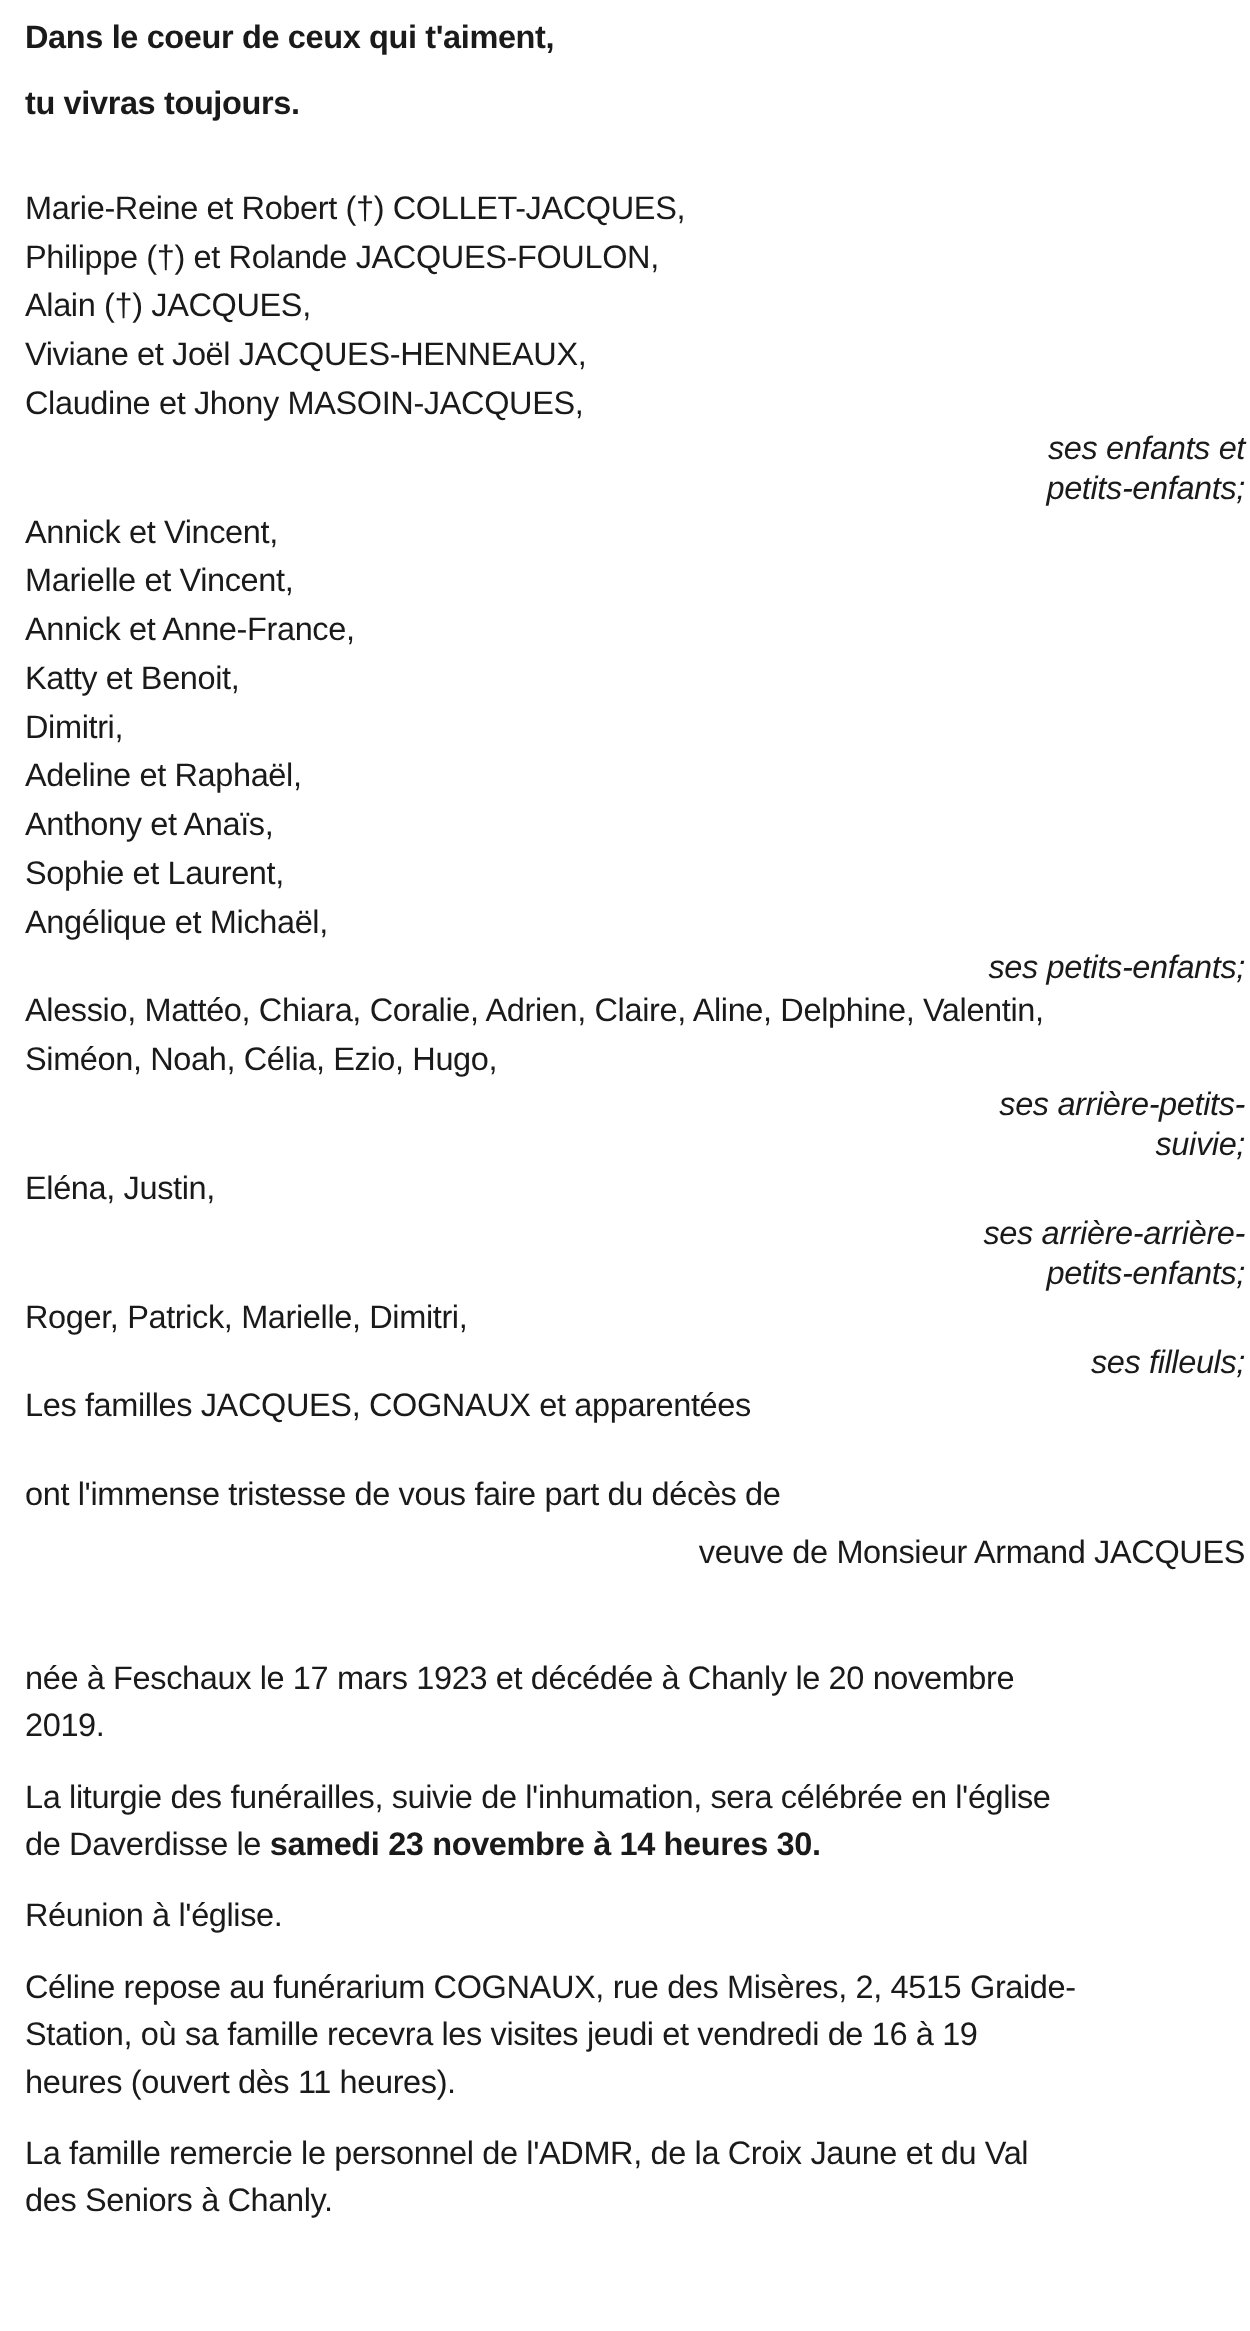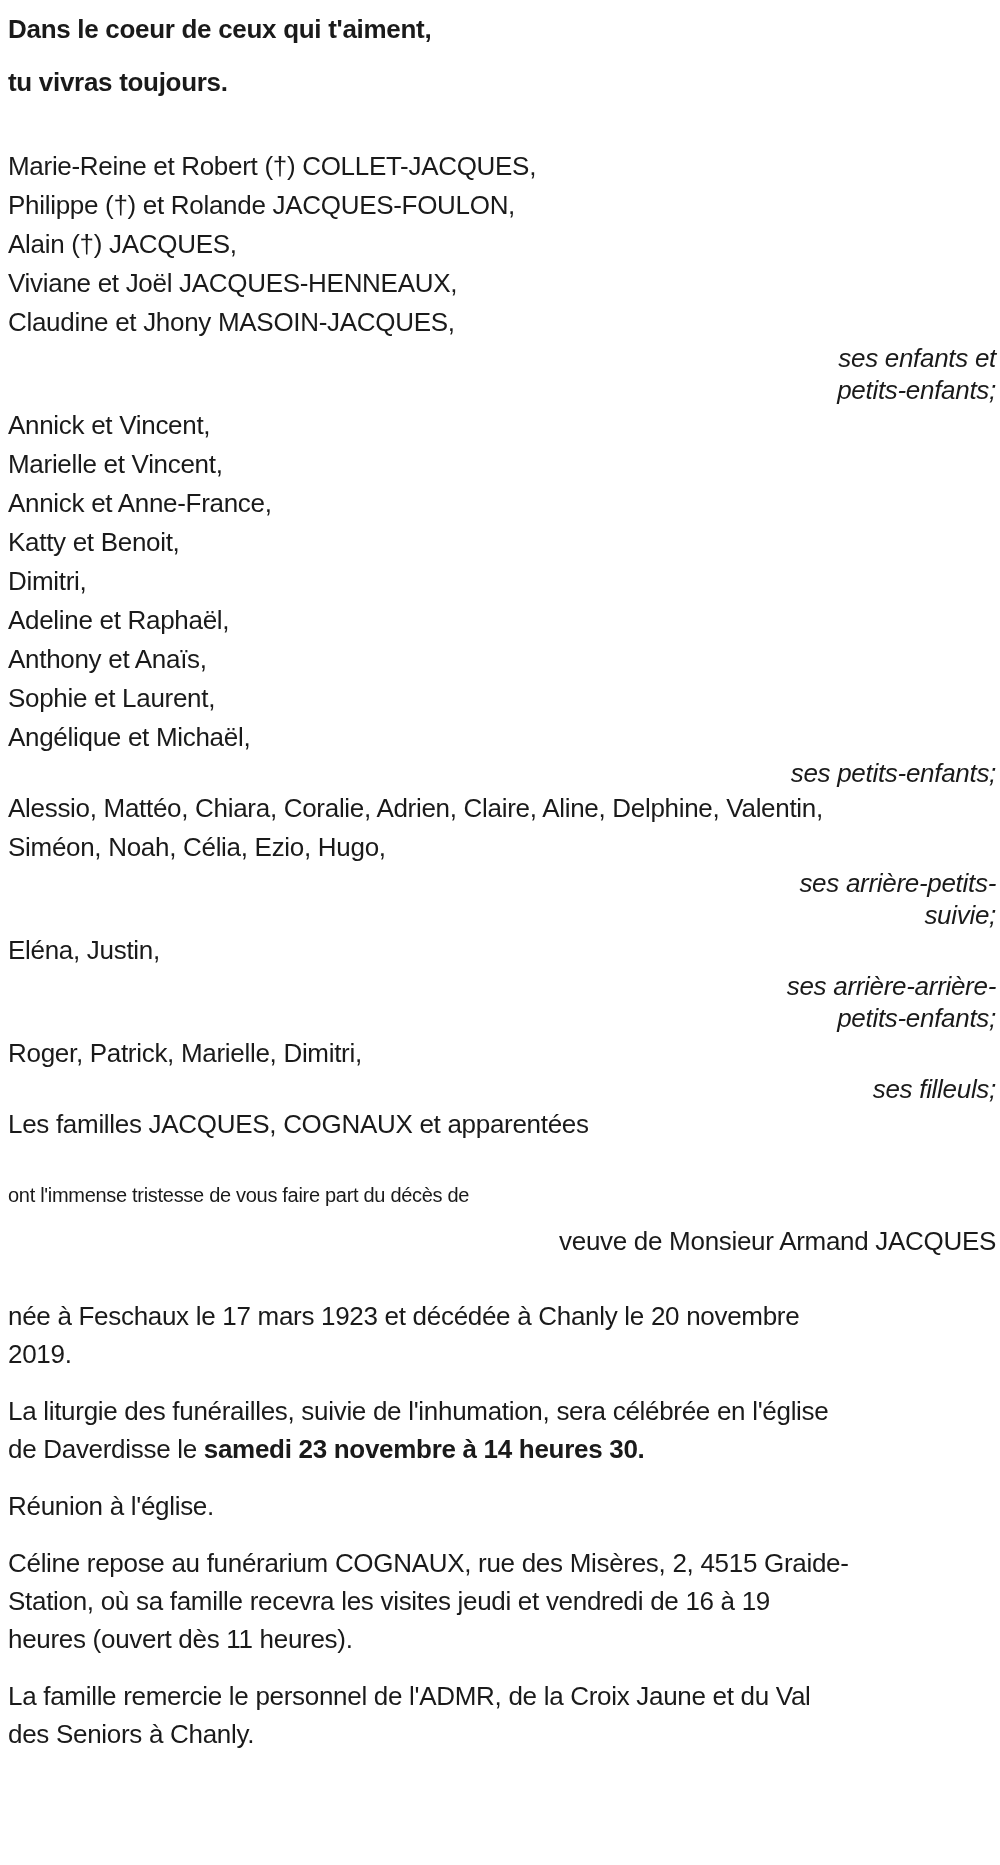--- a/index.html
+++ b/index.html
@@ -8,21 +8,21 @@
     background: #ffffff;
   }
   body {
     width: 1000px;
     min-height: 1865px;
     font-family: "Liberation Sans", sans-serif;
     color: #1a1a1a;
     overflow-x: hidden;
   }
   .doc {
-    padding: 12px 4px 22px 8px;
+    padding: 12px 4px 22px 20px;
   }
   
   .epigraph { margin-bottom: 48px; }
   .epigraph p {
     margin: 0 0 19px 0;
     font-size: 26px;
     line-height: 34px;
     font-weight: 700;
     letter-spacing: -0.3px;
     white-space: nowrap;
@@ -47,21 +47,21 @@
   }
   .families-line {
     margin: 0;
     font-size: 26px;
     line-height: 39px;
     letter-spacing: -0.3px;
     white-space: nowrap;
   }
   .announce {
     margin: 32px 0 0 0;
-    font-size: 20px;
+    font-size: 26px;
     line-height: 39px;
     letter-spacing: -0.3px;
     white-space: nowrap;
   }
   h1.deceased-name {
     margin: 38px 0 0 0;
     font-size: 36px;
     line-height: 44px;
     font-weight: 700;
     letter-spacing: -0.5px;
@@ -74,21 +74,21 @@
     letter-spacing: -0.3px;
     white-space: nowrap;
     text-align: right;
   }
   .details p {
     margin: 19px 0 0 0;
     font-size: 26px;
     line-height: 38px;
     letter-spacing: -0.3px;
   }
-  .details p.first { margin-top: 38px; }
+  .details p.first { margin-top: 64px; }
   .details .line { display: block; white-space: nowrap; }
   .bold { font-weight: 700; }
 </style>
 </head>
 <body>
 
 <div class="doc">
 
   <div class="epigraph">
     <p>Dans le coeur de ceux qui t'aiment,</p>

